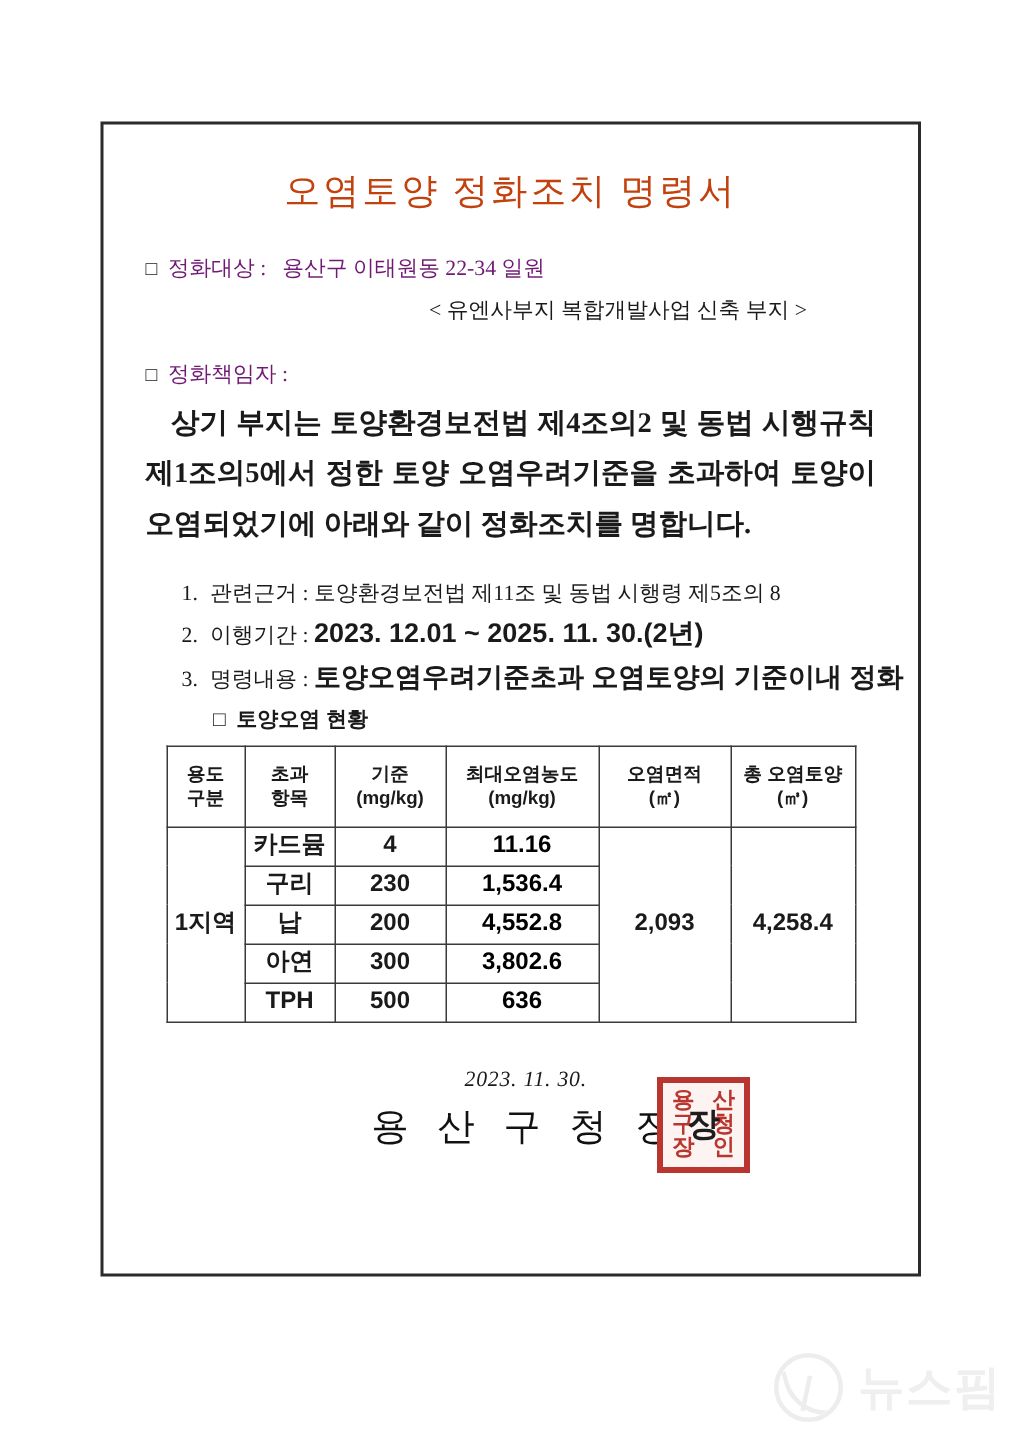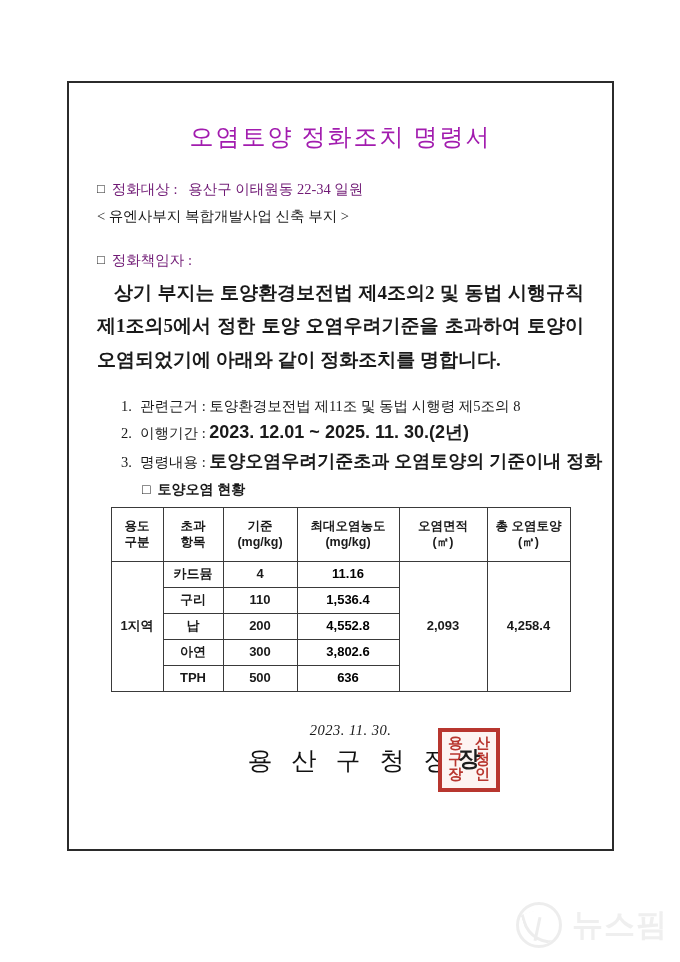--- a/index.html
+++ b/index.html
@@ -34,44 +34,44 @@
     height: 100%;
     padding: 0 28px;
   }
 
   
   #doc-title {
     text-align: center;
     font-size: 24px;
     letter-spacing: 2px;
     font-weight: 400;
-    margin-top: 38px;
+    margin-top: 28px;
     margin-bottom: 0;
-    color: #a21caf;
+    color: #c2410c;
   }
 
   
   .blk-line {
     font-size: 14.5px;
     line-height: 1.45;
     white-space: pre;
     color: #701a75;
   }
   .chk-row {
     display: flex;
     align-items: flex-start;
     gap: 7px;
     font-size: 14.5px;
   }
   .chk-box {
     font-size: 13px;
     line-height: 1.5;
   }
   .indent-sub {
-    text-align: left;
+    text-align: right;
     font-size: 14.5px;
     margin-top: 7px;
     padding-right: 46px;
   }
 
   #sec-target { margin-top: 26px; }
   #sec-owner  { margin-top: 24px; }
 
   #para-body {
     margin-top: 5px;
@@ -128,21 +128,21 @@
     margin: 8px auto 0 auto;
     border-collapse: collapse;
     width: 459px;
     table-layout: fixed;
     font-family: "Liberation Sans", "DejaVu Sans", sans-serif;
   }
   #soil-table th, #soil-table td {
     border: 1px solid #3a3a3a;
     text-align: center;
     vertical-align: middle;
-    font-size: 13px;
+    font-size: 16px;
     font-weight: bold;
     padding: 2px 1px;
     line-height: 1.28;
   }
   #soil-table thead th {
     height: 54px;
     font-size: 12.5px;
   }
   #soil-table tbody td { height: 26px; }
   #soil-table .c-unit { display: block; }
@@ -341,21 +341,21 @@
         <tr>
           <td rowspan="5">1지역</td>
           <td>카드뮴</td>
           <td>4</td>
           <td class="val-red">11.16</td>
           <td rowspan="5">2,093</td>
           <td rowspan="5">4,258.4</td>
         </tr>
         <tr>
           <td>구리</td>
-          <td>110</td>
+          <td>230</td>
           <td class="val-red">1,536.4</td>
         </tr>
         <tr>
           <td>납</td>
           <td>200</td>
           <td class="val-red">4,552.8</td>
         </tr>
         <tr>
           <td>아연</td>
           <td>300</td>

